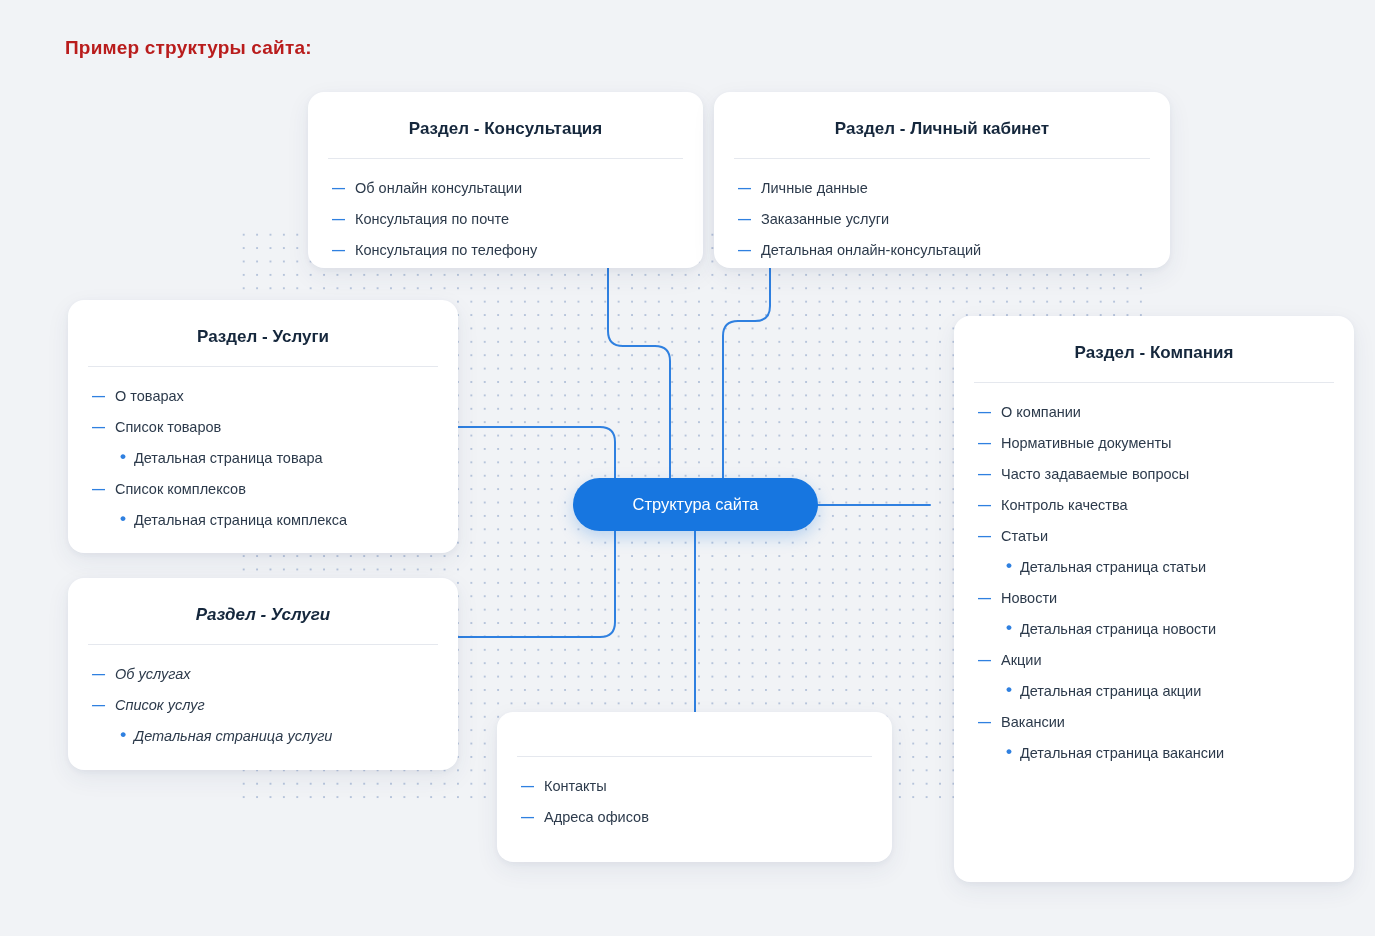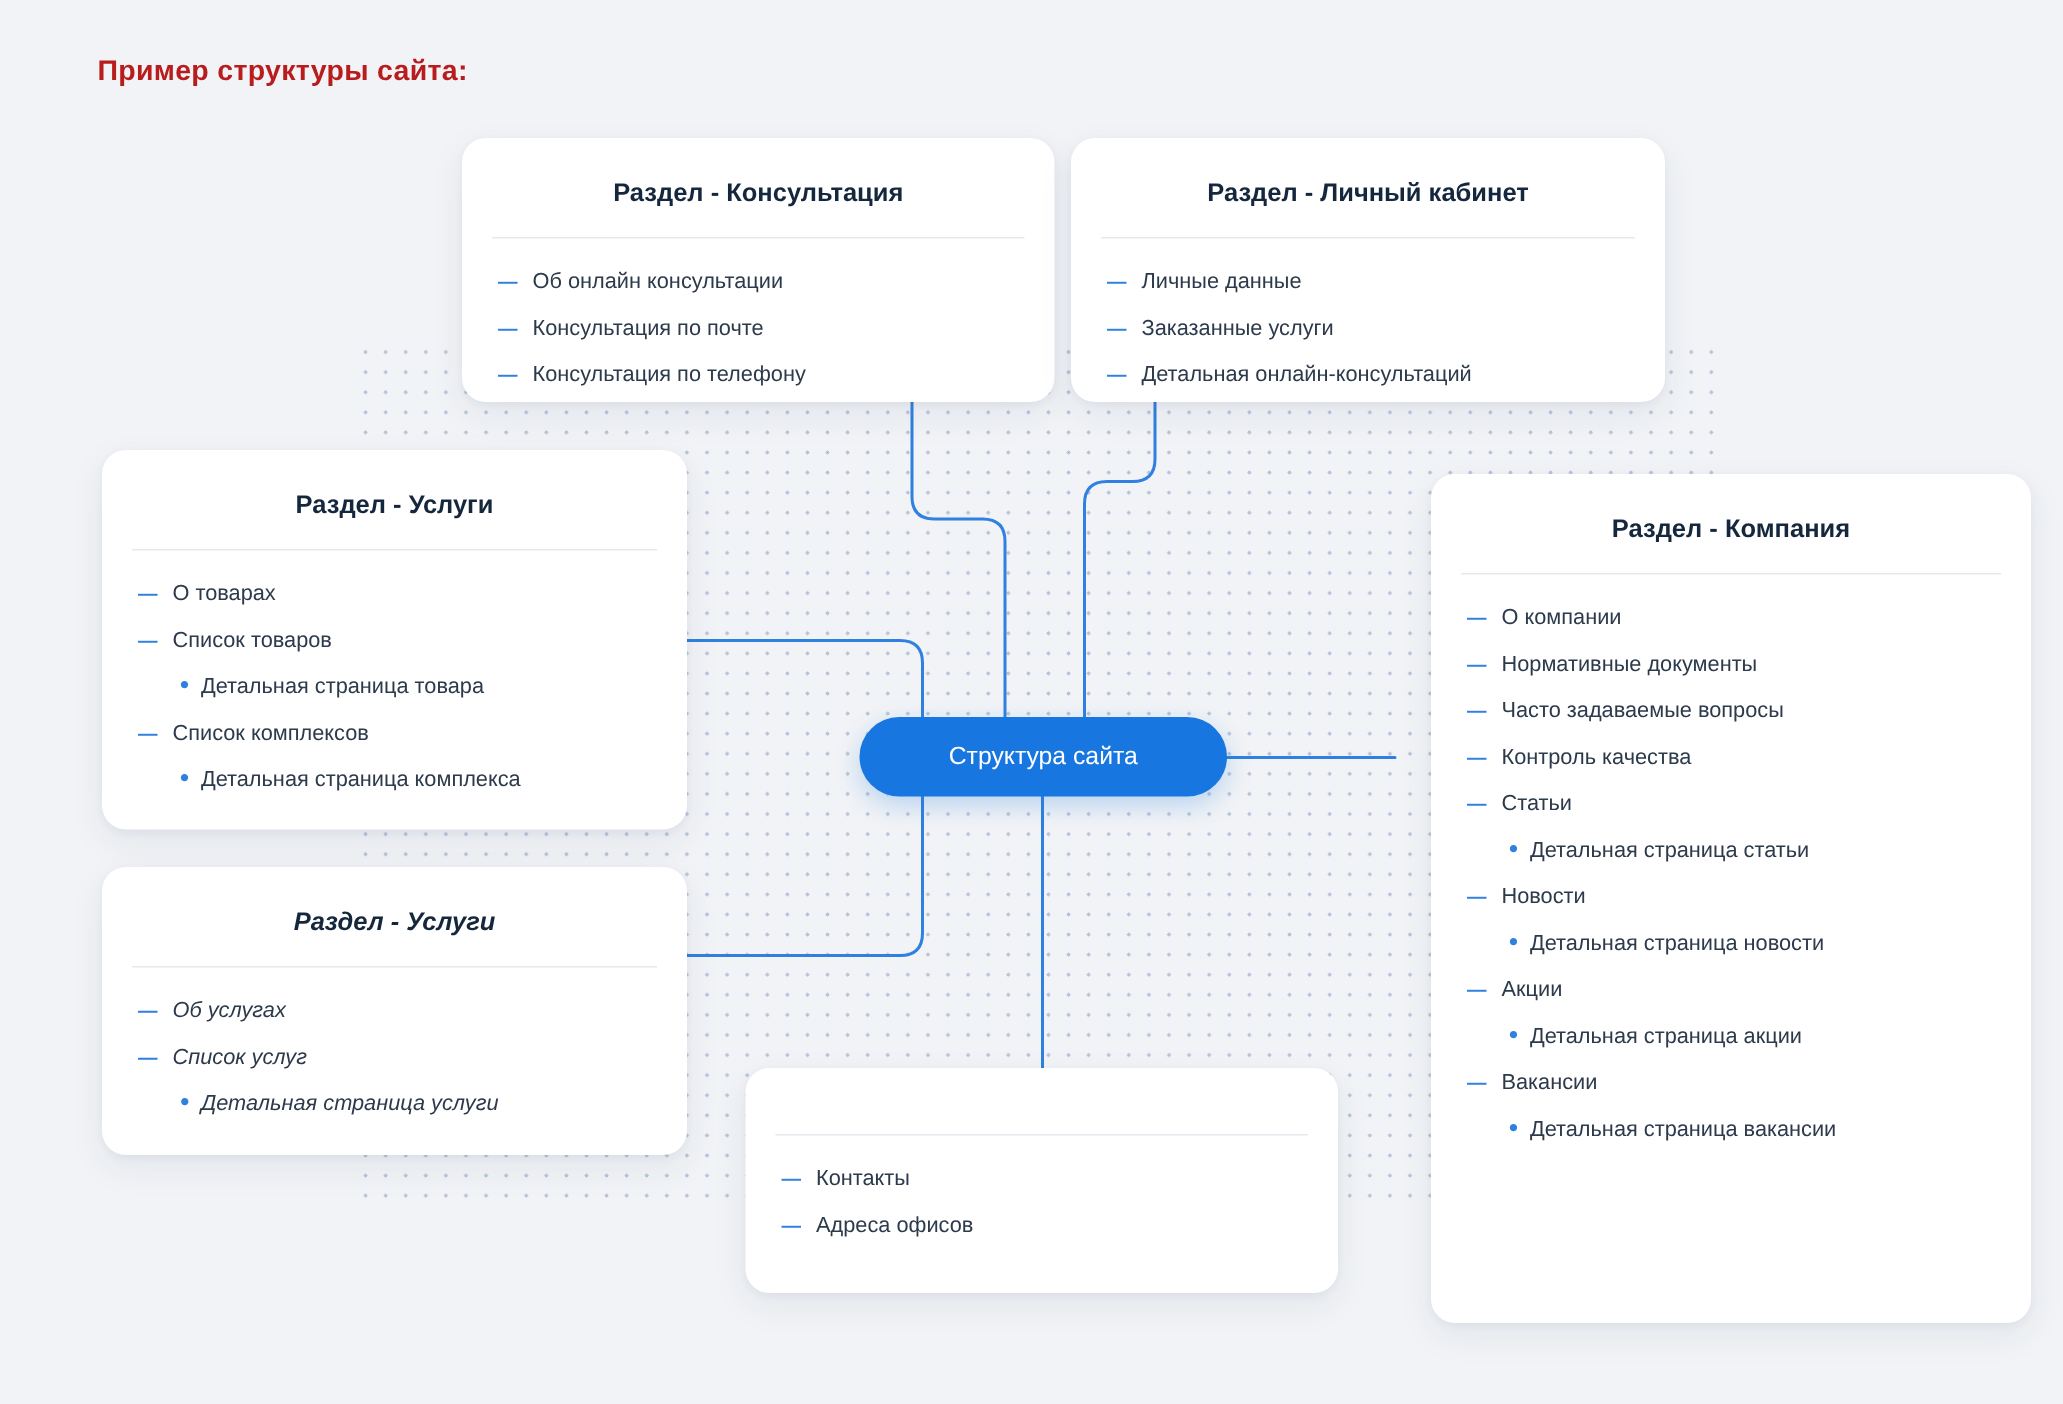--- a/index.html
+++ b/index.html
@@ -31,21 +31,21 @@
     fill: none; stroke: #2f80e0; stroke-width: 2px; stroke-linecap: round;
   }
 
   .card {
     position: absolute; z-index: 3;
     background: #ffffff; border-radius: 16px;
     box-shadow: 0 8px 24px rgba(40,60,100,0.07), 0 2px 6px rgba(40,60,100,0.05);
     padding-top: 26px; box-sizing: border-box;
   }
   .card-consultation { left: 280px; top: 92px;  width: 395px; height: 176px; margin-left: 28px; }
-  .card-account      { left: 714px; top: 92px;  width: 396px; height: 176px; }
+  .card-account      { left: 714px; top: 92px;  width: 456px; height: 176px; }
   .card-products     { left: 68px;  top: 300px; width: 390px; height: 253px; }
   .card-company      { left: 930px; top: 316px; width: 400px; height: 566px; margin-left: 24px; }
   .card-services     { left: 68px;  top: 578px; width: 390px; height: 192px; font-style: italic; }
   .card-contacts     { left: 497px; top: 712px; width: 395px; height: 150px; }
 
   .card-title {
     margin: 0; text-align: center;
     font-size: 17px; line-height: 22px; font-weight: 700; color: #15273c;
   }
   .divider {

